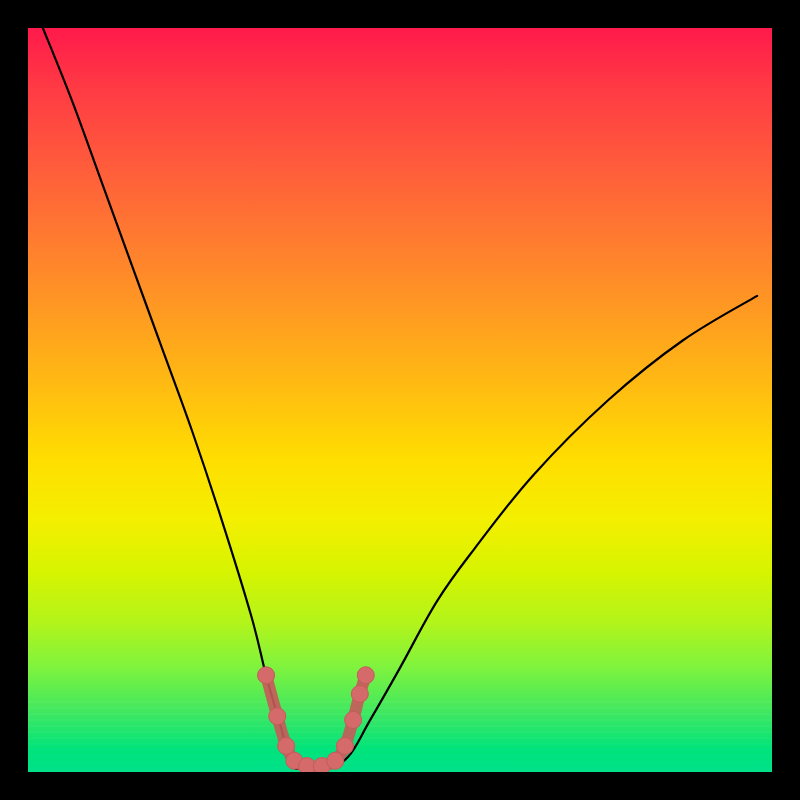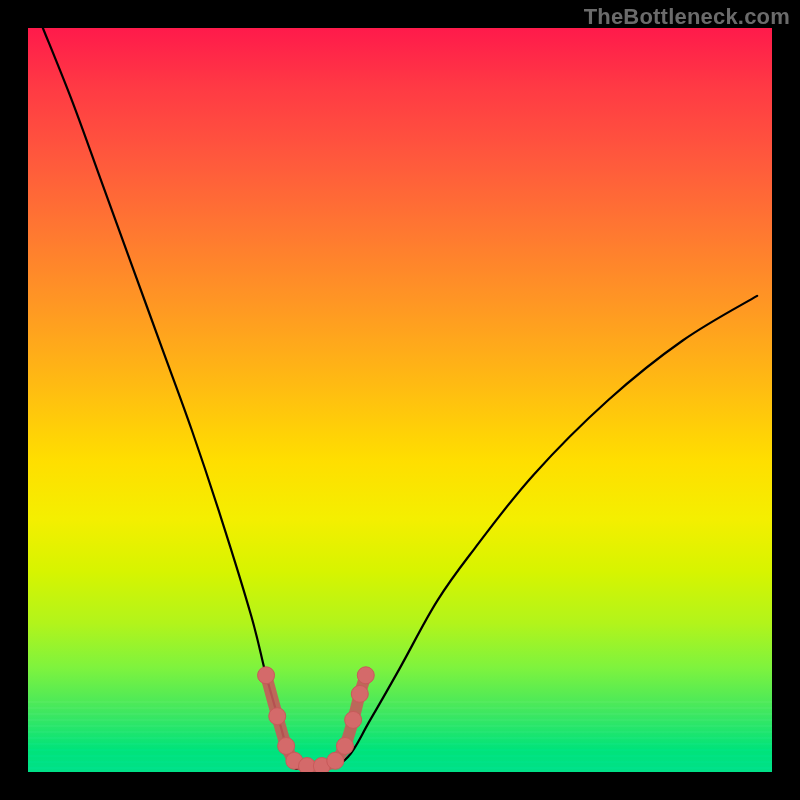--- a/index.html
+++ b/index.html
@@ -77,21 +77,20 @@
     width: 744px;
     height: 744px;
     z-index: 2;
     pointer-events: none;
   }
 </style>
 </head>
 <body>
 
 <div class="frame">
-  <div class="watermark">TheBottleneck.com</div>
 
   <div class="plot">
     <div class="bottomBands"></div>
     <svg class="curve" viewBox="0 0 744 744" preserveAspectRatio="none">
       <path id="curvePath" fill="none" stroke="#000000" stroke-width="2.2" stroke-linecap="round" stroke-linejoin="round" d="M 14.88 0 C 20.236800000000002 13.391999999999996, 33.9264 46.27679999999998, 44.64 74.39999999999998 C 55.3536 102.52319999999997, 63.686400000000006 126.7776, 74.4 156.24 C 85.1136 185.7024, 93.44640000000001 208.61759999999998, 104.16000000000001 238.07999999999998 C 114.87360000000001 267.5424, 123.20639999999999 290.4576, 133.92 319.92 C 144.6336 349.3824, 152.9664 370.9584, 163.68 401.76 C 174.39360000000002 432.5616, 182.7264 457.55999999999995, 193.44 491.03999999999996 C 204.15359999999998 524.52, 215.16479999999999 559.6368, 223.2 587.76 C 231.2352 615.8832, 232.72320000000002 627.192, 238.08 647.28 C 243.4368 667.3679999999999, 248.27280000000002 683.2896000000001, 252.96 699.36 C 257.6472 715.4304, 260.1024 729.1944, 264.12 736.56 C 268.1376 743.9255999999999, 269.25359999999995 739.6103999999999, 275.28 740.28 C 281.3064 740.9496, 289.5648 742.2887999999999, 297.6 740.28 C 305.63520000000005 738.2712, 311.88480000000004 737.8248, 319.92 729.12 C 327.9552 720.4152, 332.86560000000003 707.9903999999999, 342.24 691.92 C 351.6144 675.8496, 359.9472 661.2672, 372 639.84 C 384.0528 618.4128000000001, 395.80800000000005 594.3072, 409.20000000000005 572.88 C 422.59200000000004 551.4528, 428.99039999999997 543.5663999999999, 446.4 520.8 C 463.8096 498.0336, 481.8144 473.18399999999997, 505.92 446.4 C 530.0256 419.616, 553.5360000000001 396.1056, 580.32 372 C 607.104 347.8944, 627.936 331.22880000000004, 654.72 312.48 C 681.504 293.7312, 715.7280000000001 275.8752, 729.12 267.84"></path>
       <g id="dotsGroup">
           <path d="M 238.08 647.28 C 240.08880000000002 654.6456, 245.62416000000002 675.4776, 249.24 688.2 C 252.85584 700.9224, 255.08784 709.9248, 258.168 717.96 C 261.24816 725.9952000000001, 262.60224 729.22416, 266.352 732.84 C 270.10175999999996 736.4558400000001, 274.04496 737.11056, 279 738.048 C 283.95504 738.98544, 288.79104 738.98544, 293.88 738.048 C 298.96896 737.11056, 303.12048 736.4558400000001, 307.272 732.84 C 311.42352 729.22416, 313.72992 725.3256, 316.944 717.96 C 320.15808000000004 710.5944000000001, 322.44960000000003 701.2944, 325.12800000000004 691.92 C 327.80640000000005 682.5455999999999, 329.54736 673.9152, 331.824 665.88 C 334.10064 657.8448, 336.70464 650.6279999999999, 337.77599999999995 647.28" fill="none" stroke="#c85a5a" stroke-width="12" stroke-linecap="round" stroke-linejoin="round" opacity="0.9"></path>
           <circle cx="238.08" cy="647.28" r="8.5" fill="#d46a6a" stroke="#c85a5a" stroke-width="1"></circle>
           <circle cx="249.24" cy="688.2" r="8.5" fill="#d46a6a" stroke="#c85a5a" stroke-width="1"></circle>
           <circle cx="258.168" cy="717.96" r="8.5" fill="#d46a6a" stroke="#c85a5a" stroke-width="1"></circle>

